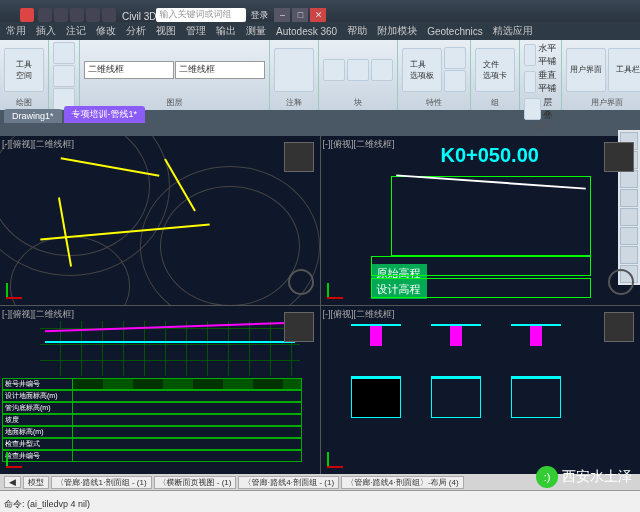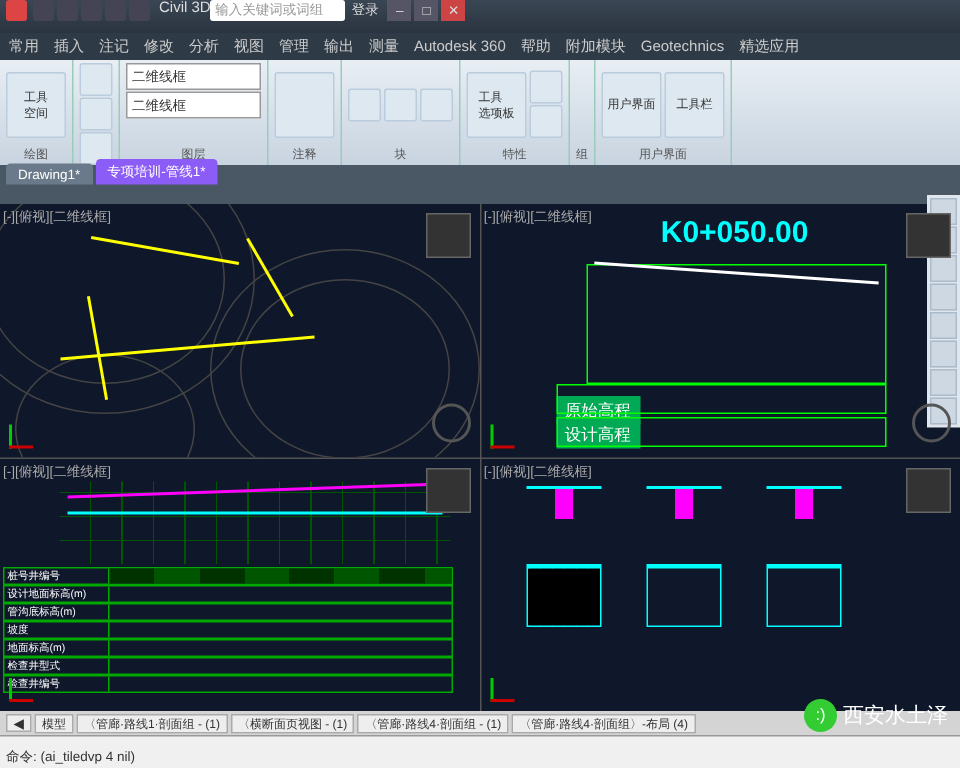--- a/index.html
+++ b/index.html
@@ -1,17 +1,17 @@
 <!DOCTYPE html>
 <html><head>
 <meta charset="utf-8">
 <style>
 *{box-sizing:border-box;margin:0;padding:0;font-family:"Microsoft YaHei",SimSun,sans-serif}
 body{width:640px;height:512px;background:#1a1a1a;overflow:hidden;position:relative}
-.titlebar{height:22px;background:linear-gradient(#3a4654,#2a3440);display:flex;align-items:flex-start;padding:0 4px;font-size:10px;color:#ddd}
+.titlebar{height:22px;background:linear-gradient(#3a4654,#2a3440);display:flex;align-items:flex-end;padding:0 20px;font-size:10px;color:#ddd}
 .titlebar .logo{width:14px;height:14px;background:#d44;border-radius:2px;margin-right:4px}
 .titlebar .qat{display:flex;gap:2px}
 .titlebar .qat span{width:14px;height:14px;background:#445;border-radius:2px}
 .titlebar .title{flex:1;text-align:center;font-size:10px}
 .titlebar .search{width:90px;height:14px;background:#fff;border-radius:2px;font-size:9px;color:#999;padding:0 3px;margin-right:4px}
 .titlebar .winbtns{display:flex;gap:2px}
 .titlebar .winbtns span{width:16px;height:14px;background:#556;display:flex;align-items:center;justify-content:center;font-size:9px}
 .menubar{height:18px;background:#2e3a46;display:flex;align-items:center;padding:0 6px;font-size:10px;color:#ccc;gap:10px}
 .ribbon{height:70px;background:linear-gradient(#e8eef4,#c8d4e0);display:flex;font-size:9px;color:#333}
 .ribbon .panel{border-right:1px solid #9cb;display:flex;flex-direction:column;padding:2px 4px}
@@ -94,21 +94,21 @@
     </div>
   <div class="panel">
       <div class="body" style="flex-direction:column;gap:1px">
         <div class="btn"></div>
         <div class="btn"></div>
         <div class="btn"></div>
       </div>
       <div class="label">修改</div>
     </div>
   <div class="panel">
-      <div class="body" style="flex-direction:column;gap:1px">
+      <div class="body" style="flex-direction:row;gap:1px">
         <div class="dropdown" style="width:90px">二维线框</div>
         <div class="dropdown" style="width:90px">二维线框</div>
       </div>
       <div class="label">图层</div>
     </div>
   <div class="panel">
       <div class="body">
         <div class="btnl"></div>
       </div>
       <div class="label">注释</div>
@@ -126,22 +126,40 @@
         <div class="btnl">工具<br>选项板</div>
         <div style="display:flex;flex-direction:column;gap:1px">
           <div class="btn"></div>
           <div class="btn"></div>
         </div>
       </div>
       <div class="label">特性</div>
     </div>
   <div class="panel">
       <div class="body">
+        <div class="btnl">文件<br>选项卡</div>
       </div>
       <div class="label">组</div>
+    </div>
+  <div class="panel">
+      <div class="body" style="flex-direction:column;gap:1px;align-items:flex-start">
+        <div style="display:flex;gap:2px;align-items:center">
+          <div class="btn"></div>
+          <span style="font-size:9px">水平平铺</span>
+        </div>
+        <div style="display:flex;gap:2px;align-items:center">
+          <div class="btn"></div>
+          <span style="font-size:9px">垂直平铺</span>
+        </div>
+        <div style="display:flex;gap:2px;align-items:center">
+          <div class="btn"></div>
+          <span style="font-size:9px">层叠</span>
+        </div>
+      </div>
+      <div class="label">视图</div>
     </div>
   <div class="panel">
       <div class="body">
         <div class="btnl">用户界面</div>
         <div class="btnl">工具栏</div>
       </div>
       <div class="label">用户界面</div>
     </div>
 </div>
 

